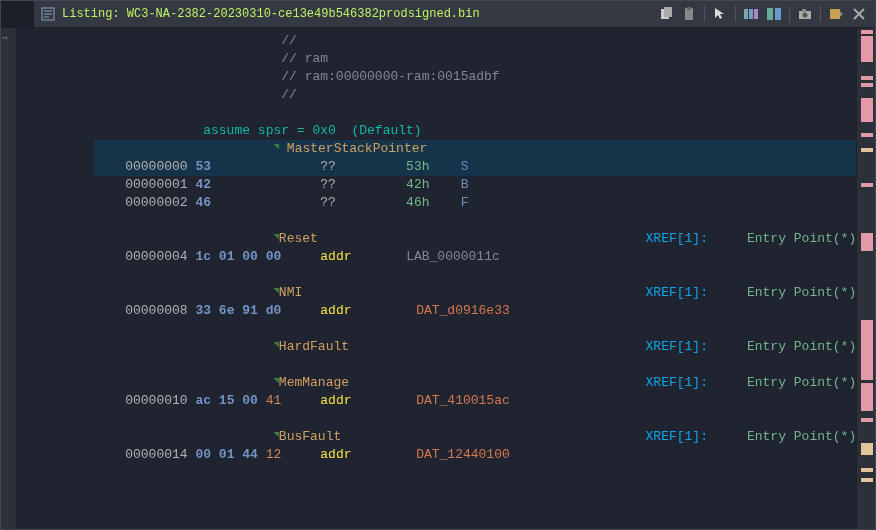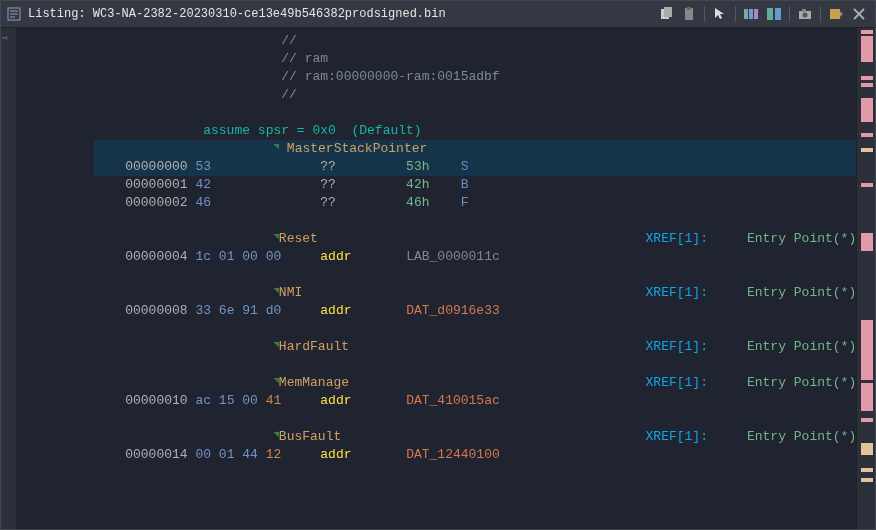--- a/index.html
+++ b/index.html
@@ -12,22 +12,23 @@
     height: 530px;
     overflow: hidden;
     position: relative;
   }
   .titlebar {
     height: 28px;
     background: #343842;
     display: flex;
     align-items: center;
     padding: 0 6px;
-    color: #e5e5e5;
+    color: #bef264;
     border-bottom: 1px solid #222;
+    margin-left: 34px;
   }
   .titlebar .icon-left { width: 16px; height: 16px; margin-right: 6px; display:flex;align-items:center;justify-content:center;}
   .titlebar .title { flex: 1; font-size: 12px; }
   .toolbar-icons { display: flex; gap: 1px; align-items:center; }
   .toolbar-icons .tbtn {
     width: 22px; height: 20px;
     display:flex; align-items:center; justify-content:center;
     cursor: pointer;
   }
   .toolbar-icons .sep { width:1px; height:16px; background:#555; margin:0 3px; }
@@ -57,31 +58,31 @@
   }
   .listing-inner {
     padding: 4px 0 0 0;
     line-height: 18px;
   }
   .line { white-space: pre; height:18px; }
   .line.hl { background: #15344a; } 
   .comment { color: #808890; }
   .assume { color: #14b8a6; }
   .addr { color: #b0b0b0; }
-  .bytes { color: #7393c4; }
+  .bytes { color: #7393c4; font-weight: bold; }
   .bytes-lit { color: #cc8855; }
   .mnem { color: #fde047; text-align: right; }
   .qq { color: #b0b0b0; }
   .hex { color: #72b88a; }
   .asc { color: #6c8cc4; }
   .label { color: #d0a060; }
   .label-m { color: #d0a060; margin-left: 8px; }
   .xref { color: #0ea5e9; }
   .epoint { color: #72b58a; }
-  .datref { color: #d6774f; }
+  .datref { color: #d6774f; margin-left: 10px; }
   .labref { color: #808890; }
   .marker-green { color:#3a8040; font-size:9px; position:relative; top:-3px;}
   .minimap {
     width:20px;
     background:#2b303b;
     border-left:1px solid #222;
     position:relative;
   }
   .mm-block { position:absolute; right:3px; width:12px; }
   .border-frame {

